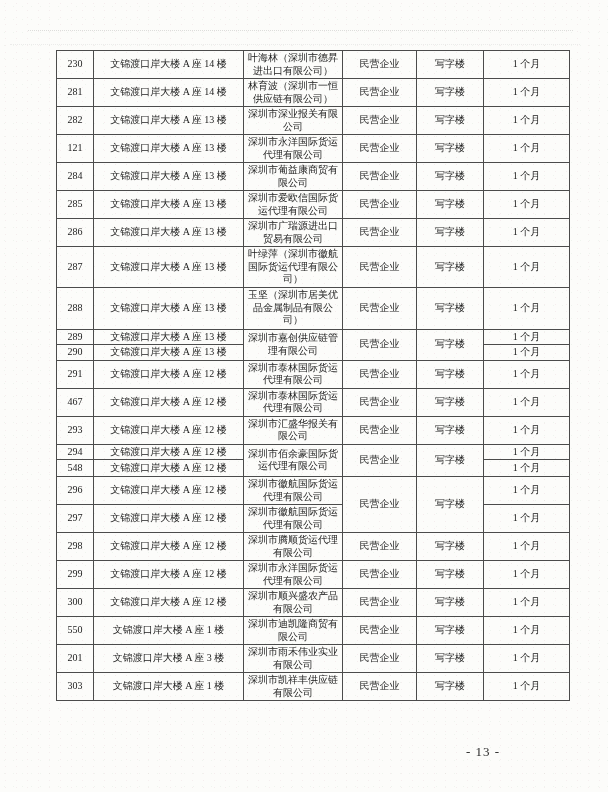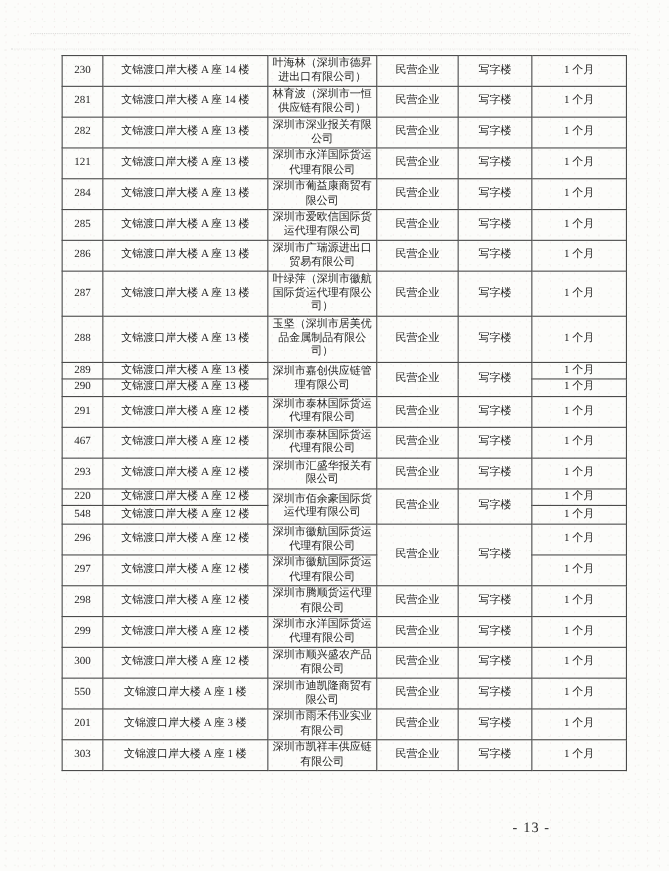--- a/index.html
+++ b/index.html
@@ -170,21 +170,21 @@
     </tr>
     <tr class="hs">
       <td>293</td>
       <td>文锦渡口岸大楼 A 座 12 楼</td>
       <td>深圳市汇盛华报关有限公司</td>
       <td>民营企业</td>
       <td>写字楼</td>
       <td>1 个月</td>
     </tr>
     <tr class="h14">
-      <td>220</td>
+      <td>294</td>
       <td>文锦渡口岸大楼 A 座 12 楼</td>
       <td rowspan="2">深圳市佰余豪国际货运代理有限公司</td>
       <td rowspan="2">民营企业</td>
       <td rowspan="2">写字楼</td>
       <td>1 个月</td>
     </tr>
     <tr class="h17">
       <td>548</td>
       <td>文锦渡口岸大楼 A 座 12 楼</td>
       <td>1 个月</td>

